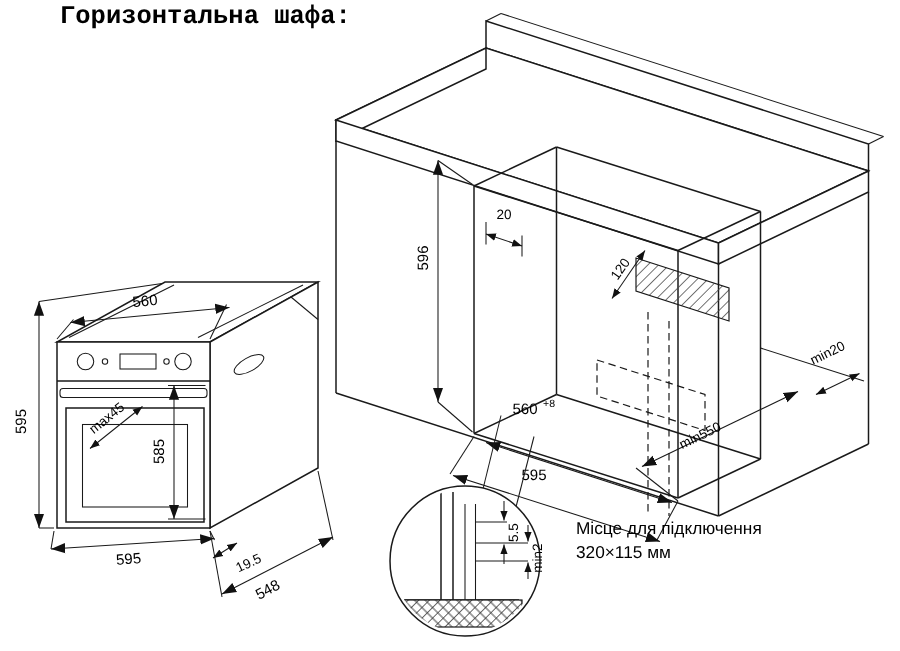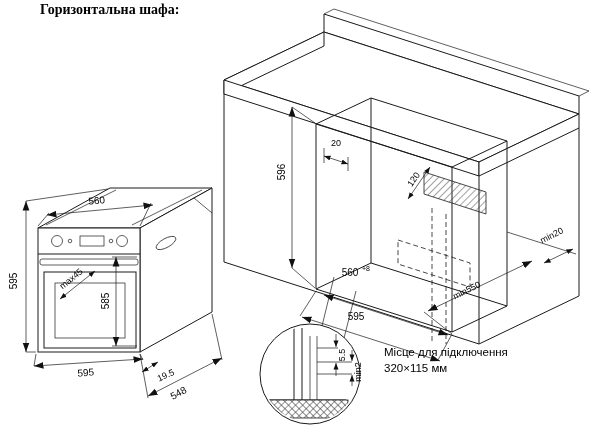--- a/index.html
+++ b/index.html
@@ -1,19 +1,19 @@
 <!DOCTYPE html>
 <html><head>
 <meta charset="utf-8">
 <style>
   html,body{margin:0;padding:0;background:#fff;}
   .page{position:relative;width:600px;height:434px;background:#fff;overflow:hidden;
         font-family:"Liberation Sans",sans-serif;}
   .title{position:absolute;left:40px;top:2px;margin:0;
-         font-family:Liberation Serif, serif;font-size:14px;font-weight:bold;color:#000;}
+         font-family:Liberation Mono, monospace;font-size:17px;font-weight:bold;color:#000;}
   svg{position:absolute;left:0;top:0;}
   .ln {stroke:#1a1a1a;stroke-width:1;fill:none;}
   .fw {stroke:#1a1a1a;stroke-width:1;fill:#ffffff;}
   .lnt{stroke:#1a1a1a;stroke-width:.7;fill:none;}
   .dim{stroke:#1a1a1a;stroke-width:.7;fill:none;}
   .dash{stroke:#1a1a1a;stroke-width:.8;fill:none;stroke-dasharray:5 3;}
   text{fill:#000;font-family:"Liberation Sans",sans-serif;}
   .d10{font-size:10px;}
   .d9{font-size:9px;}
   .d7{font-size:7px;}

